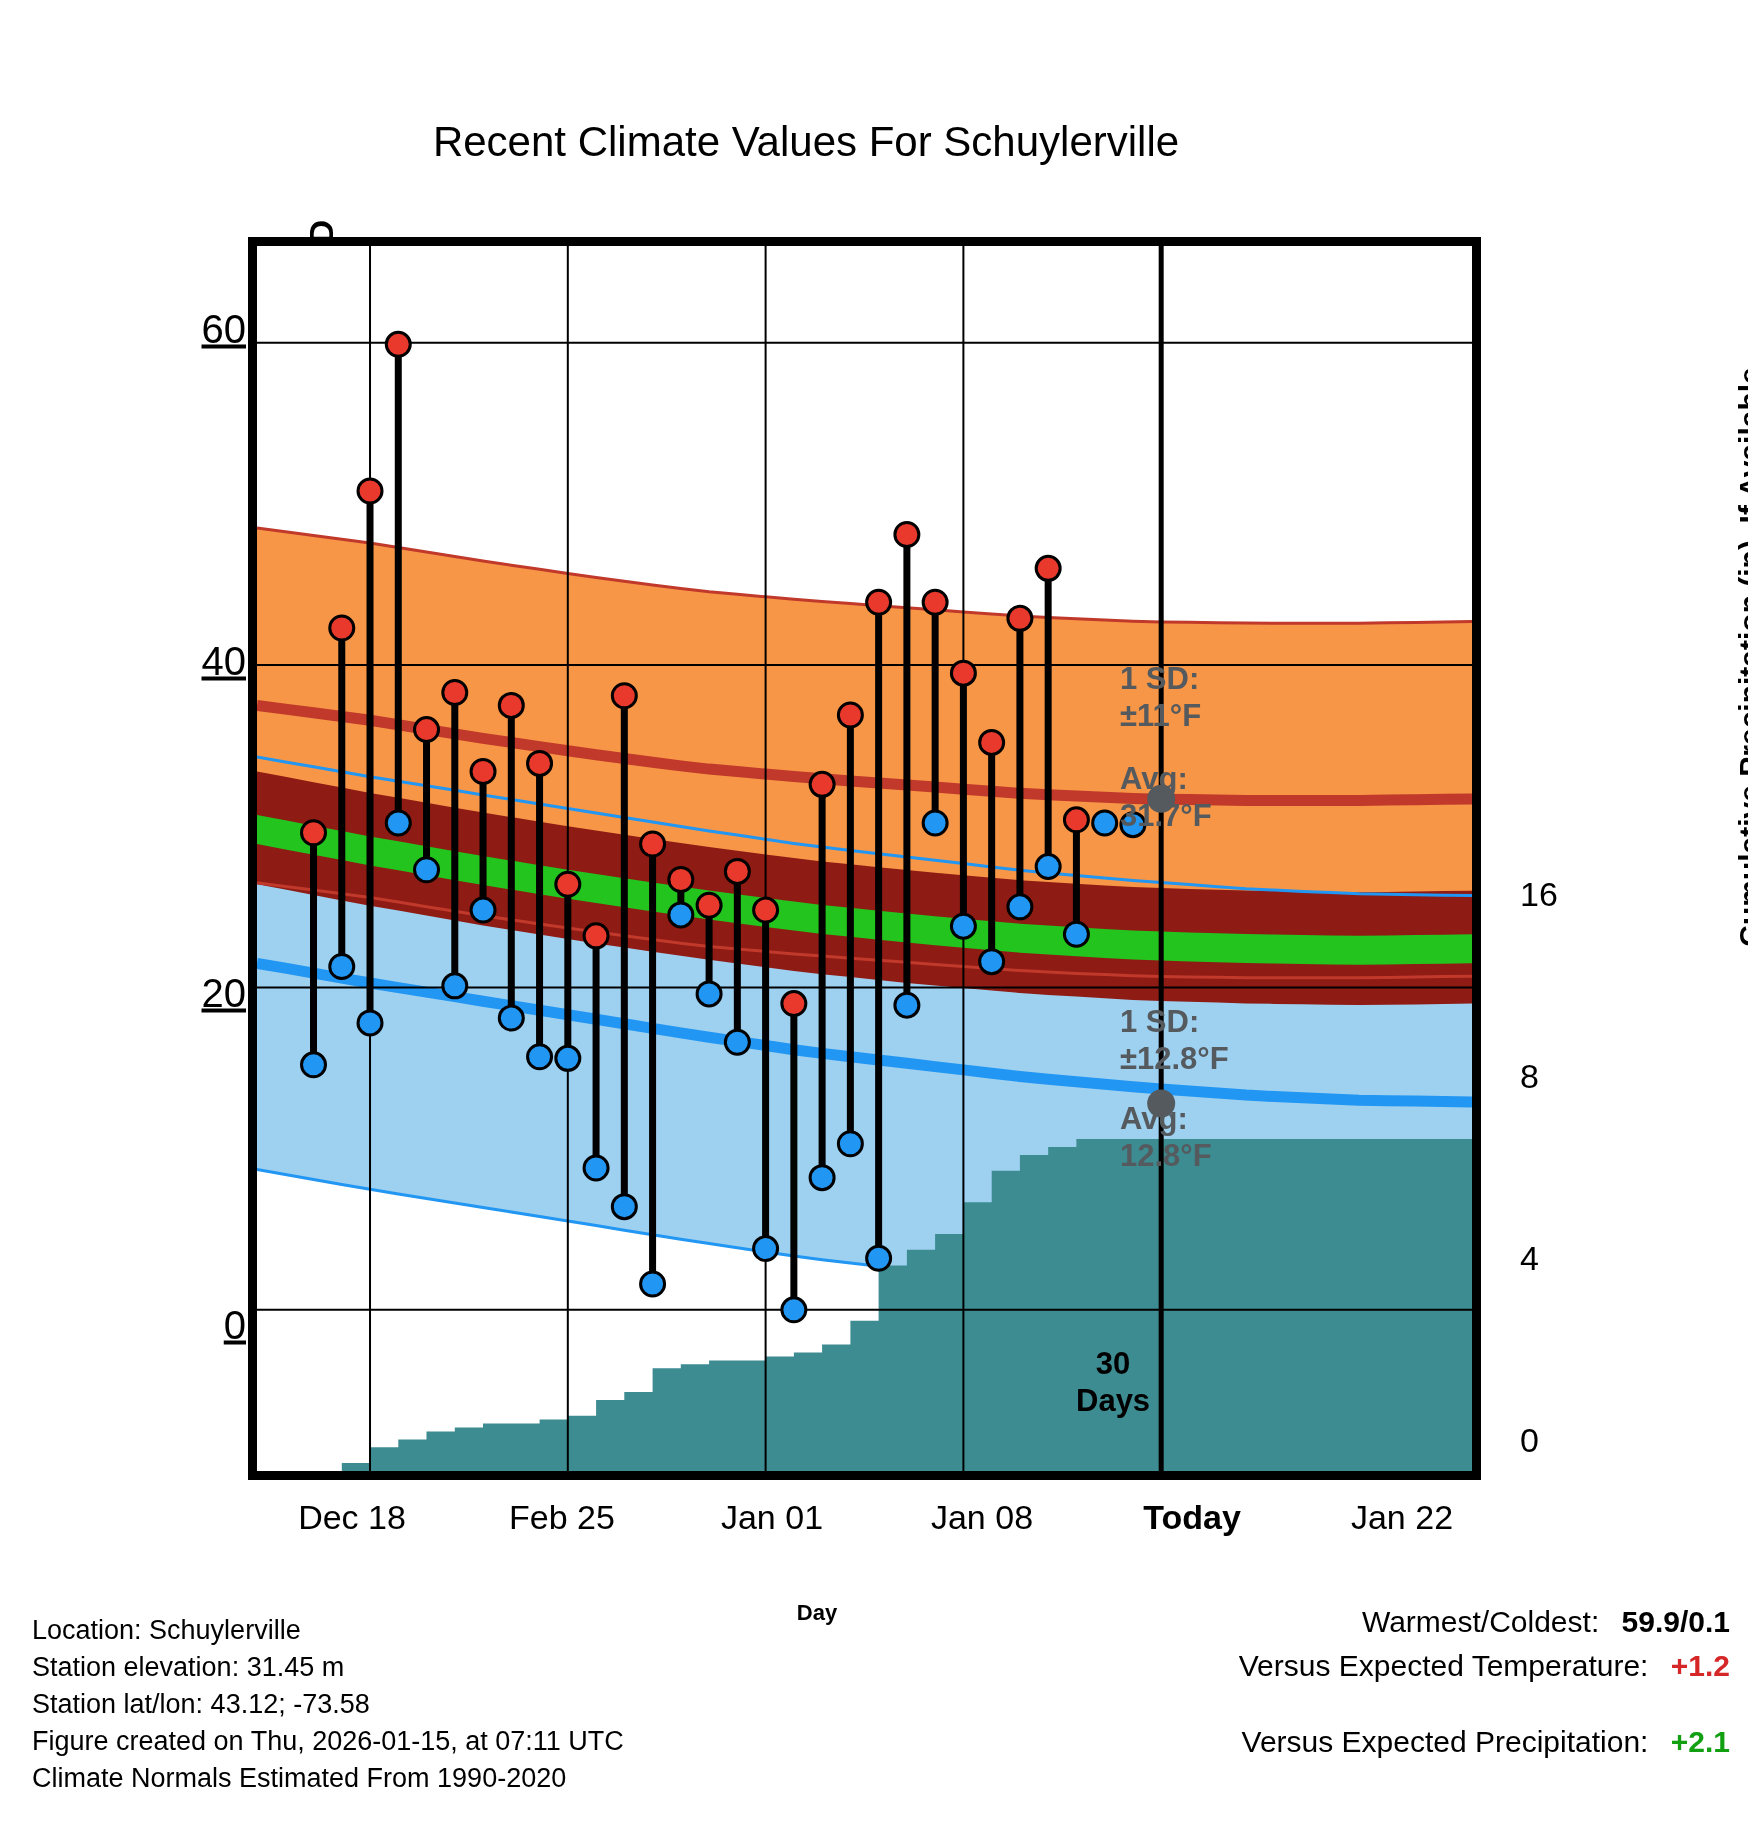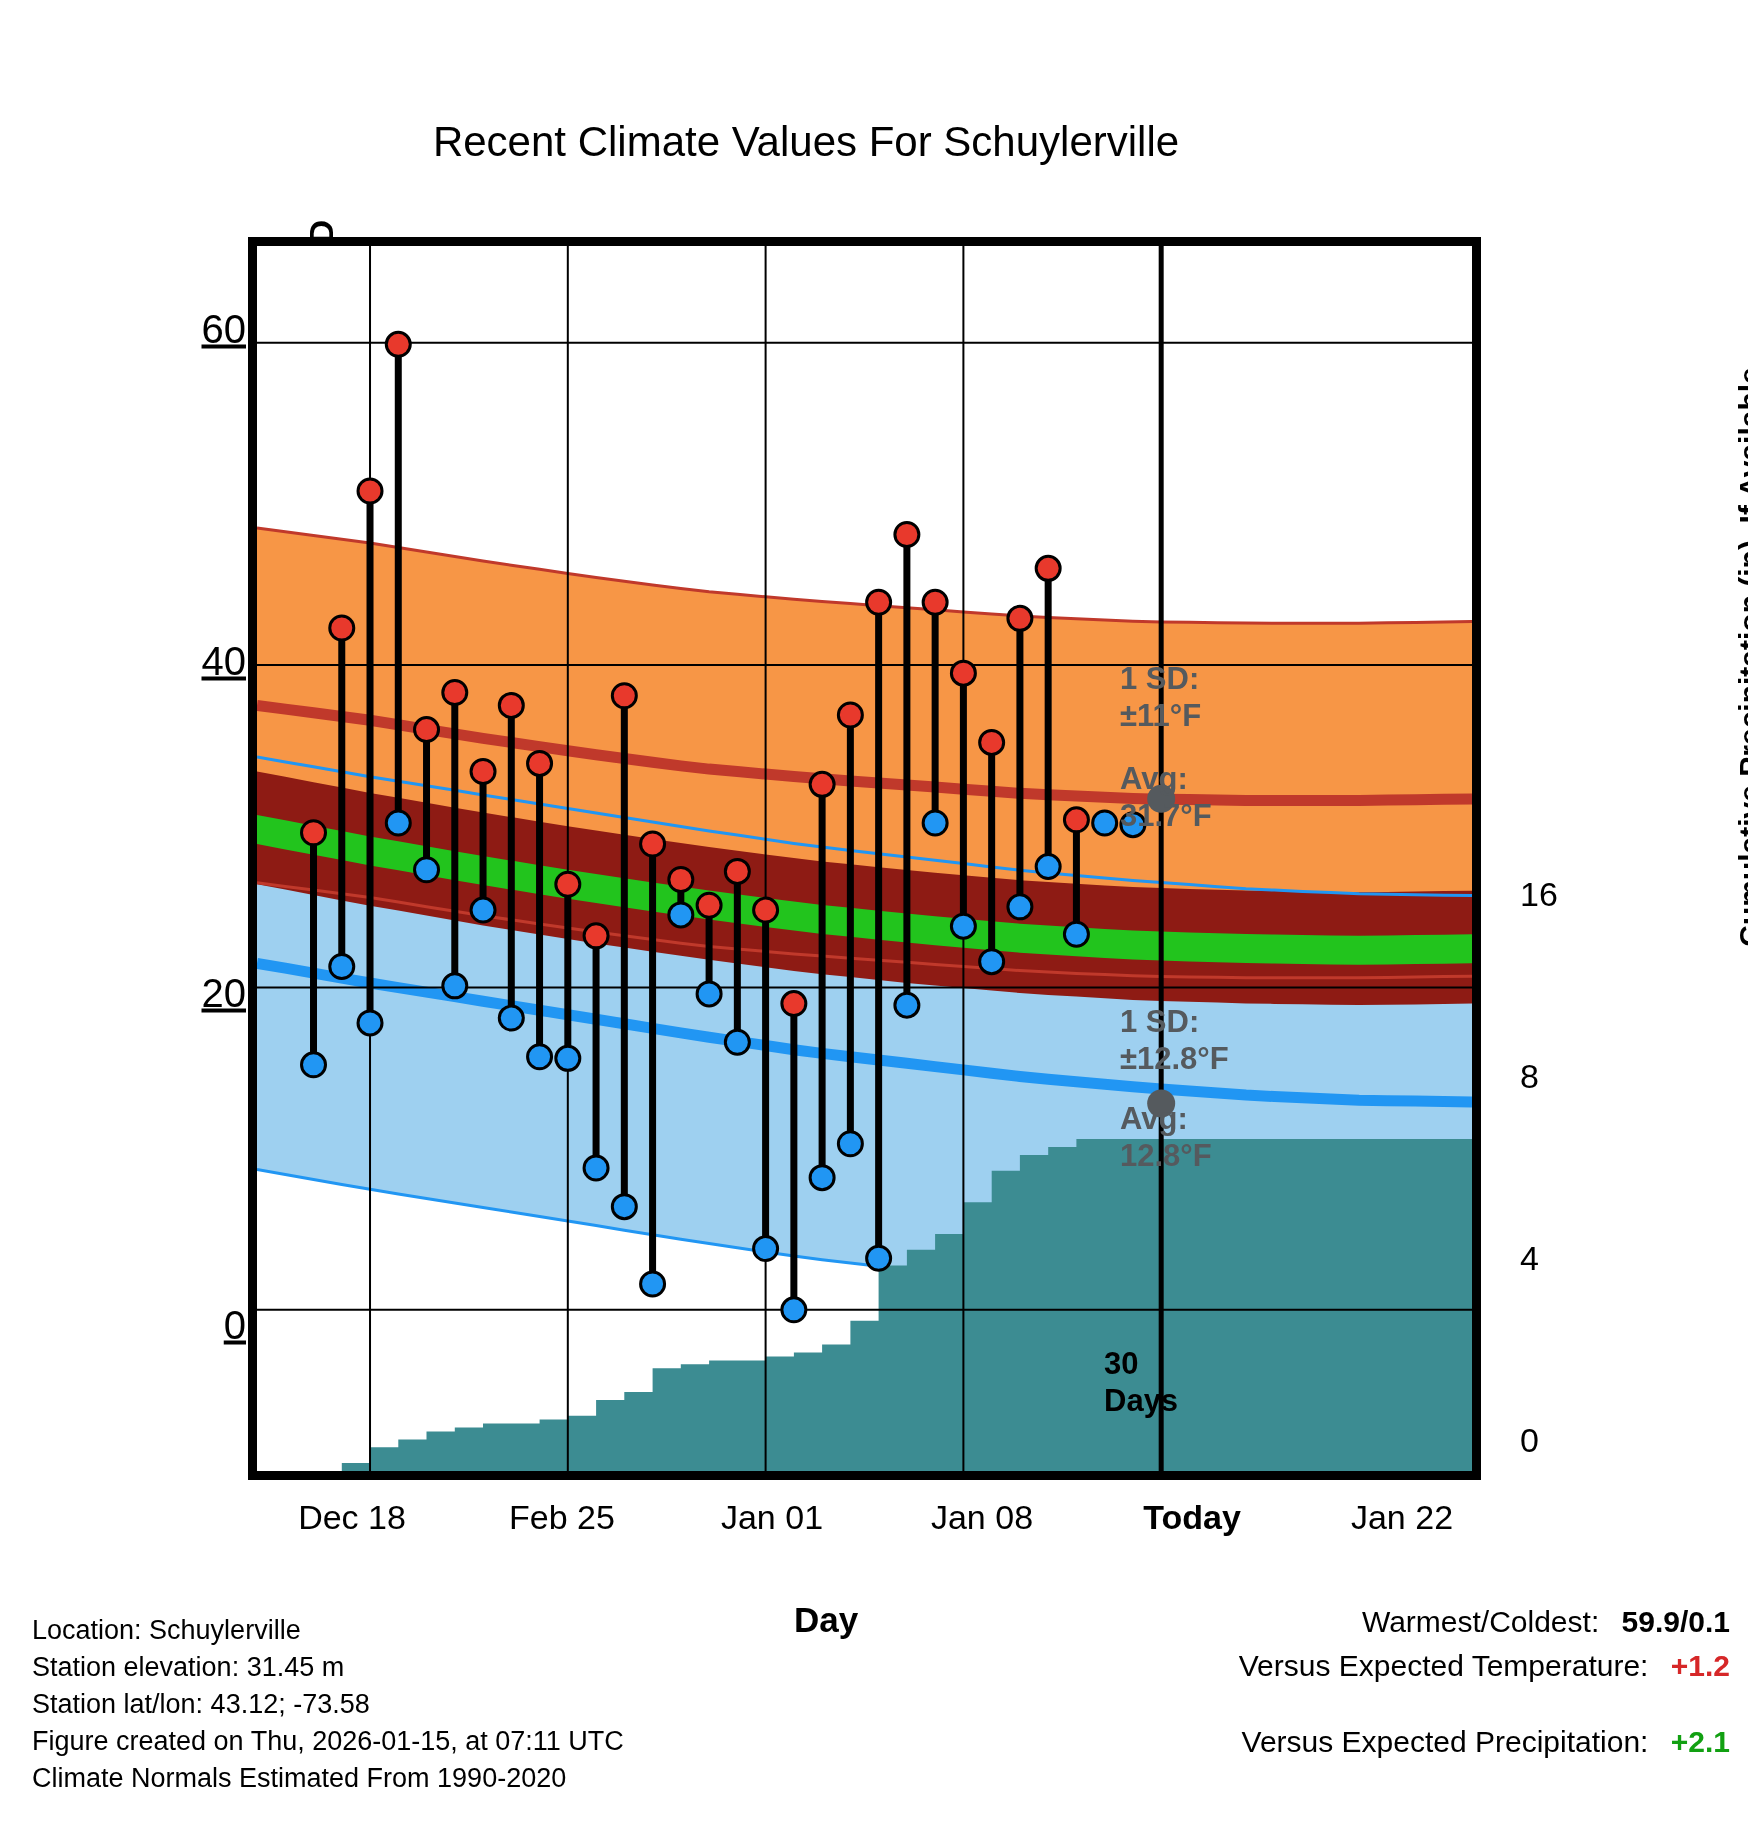--- a/index.html
+++ b/index.html
@@ -3,21 +3,21 @@
 <meta charset="utf-8">
 <style>
   html,body{margin:0;padding:0;background:#ffffff;}
   body{width:1748px;height:1828px;font-family:"Liberation Sans",sans-serif;color:#000;position:relative;overflow:hidden;}
   .title{position:absolute;left:0;top:118px;width:1612px;text-align:center;font-size:42px;font-weight:400;}
   
   #plot{position:absolute;left:248px;top:237px;width:1233px;height:1243px;border:9px solid #000;box-sizing:border-box;background:#fff;}
   #inner{position:absolute;left:0;top:0;right:0;bottom:0;overflow:hidden;}
   .ylabel-left{position:absolute;left:-128px;top:640px;width:900px;transform:rotate(-90deg);transform-origin:center center;text-align:center;font-size:33px;font-weight:bold;letter-spacing:0px;}
   .ylabel-right{position:absolute;left:1300px;top:640px;width:900px;transform:rotate(-90deg);transform-origin:center center;text-align:center;font-size:30px;font-weight:bold;}
-  .xlabel{position:absolute;left:0;top:1600px;width:1634px;text-align:center;font-size:35px;font-weight:bold;margin-left:9px;}
+  .xlabel{position:absolute;left:0;top:1600px;width:1634px;text-align:center;font-size:22px;font-weight:bold;}
   .ytick{position:absolute;right:1502px;font-size:40px;text-align:right;width:120px;transform:translateY(-50%);text-decoration:underline;}
   .ytick-r{position:absolute;left:1520px;font-size:34px;text-align:left;width:120px;transform:translateY(-50%);}
   .xtick{position:absolute;top:1498px;font-size:34px;text-align:center;width:260px;transform:translateX(-50%);}
   .footer-left{position:absolute;left:32px;top:1612px;font-size:27px;line-height:37px;}
   .footer-right{position:absolute;right:18px;top:1600px;text-align:right;font-size:30px;line-height:44px;}
   .fr-row{white-space:nowrap;}
   .fr-val{font-weight:bold;display:inline-block;min-width:0;margin-left:14px;}
   .red{color:#d62728;}
   .green{color:#12a012;margin-top:32px;}
   .ann{position:absolute;color:#555a5e;font-weight:bold;font-size:31px;line-height:37px;}
@@ -174,21 +174,21 @@
   <span>31.7°F</span>
 </div>
 <div class="ann" style="left:1120px;top:1003px;">
   <span>1 SD:</span><br>
   <span>±12.8°F</span>
 </div>
 <div class="ann" style="left:1120px;top:1100px;">
   <span>Avg:</span><br>
   <span>12.8°F</span>
 </div>
-<div class="ann-days" style="left:1104px;top:1345px;">
+<div class="ann-days" style="left:1076px;top:1345px;text-align:center;">
   <span>30</span><br>
   <span>Days</span>
 </div>
 
 <div class="footer-left">
   <div>Location: Schuylerville</div>
   <div>Station elevation: 31.45 m</div>
   <div>Station lat/lon: 43.12; -73.58</div>
   <div>Figure created on Thu, 2026-01-15, at 07:11 UTC</div>
   <div>Climate Normals Estimated From 1990-2020</div>

